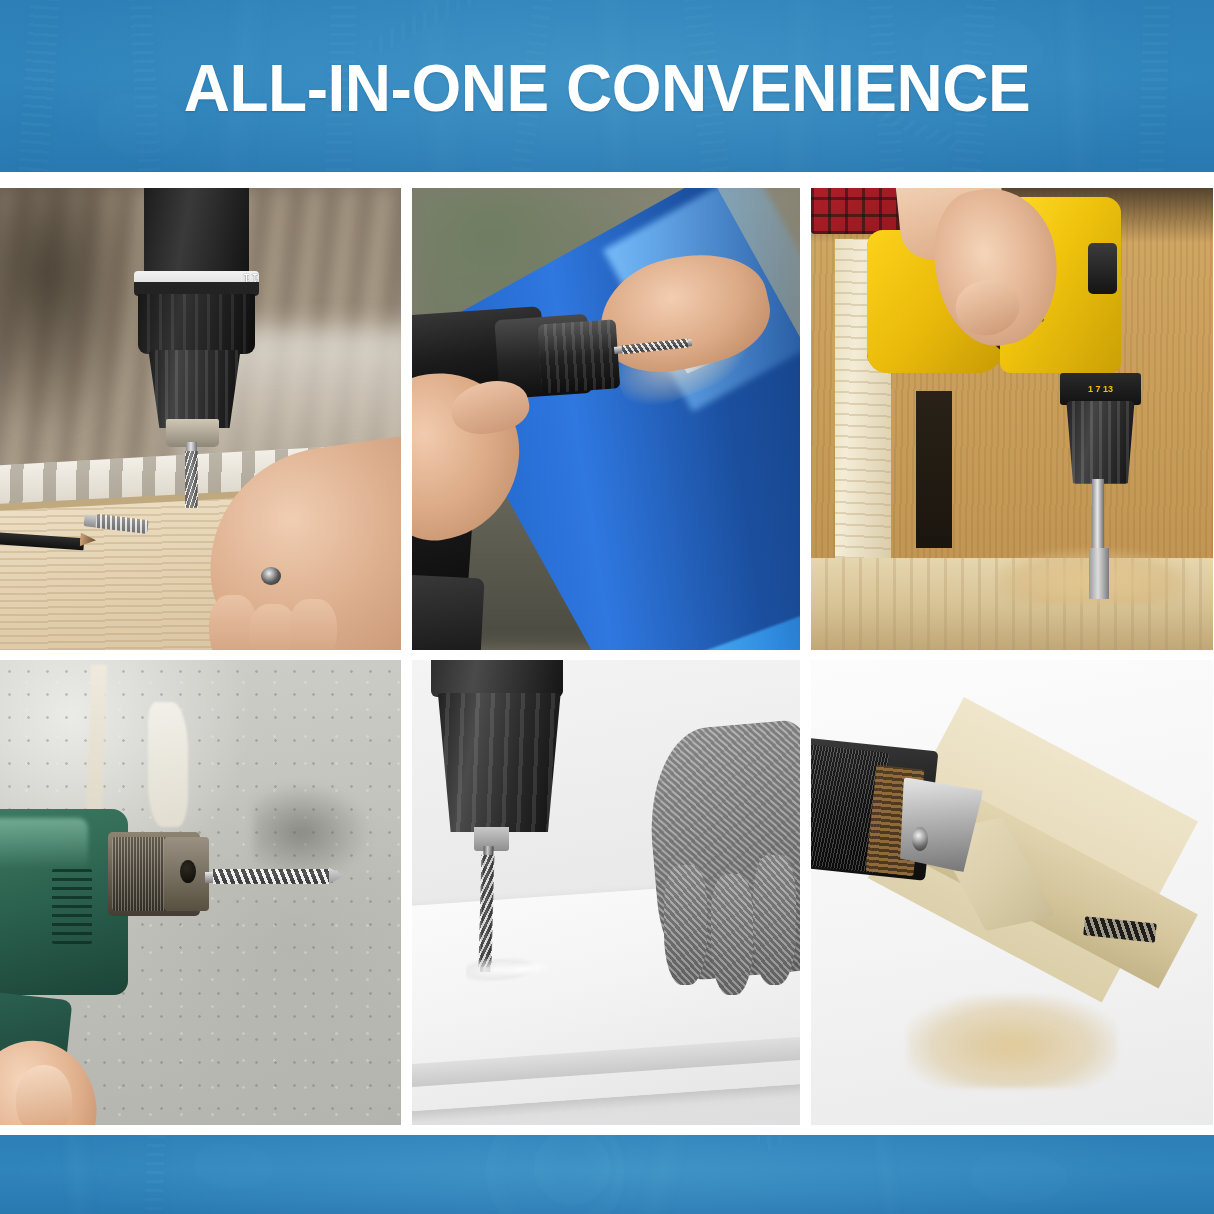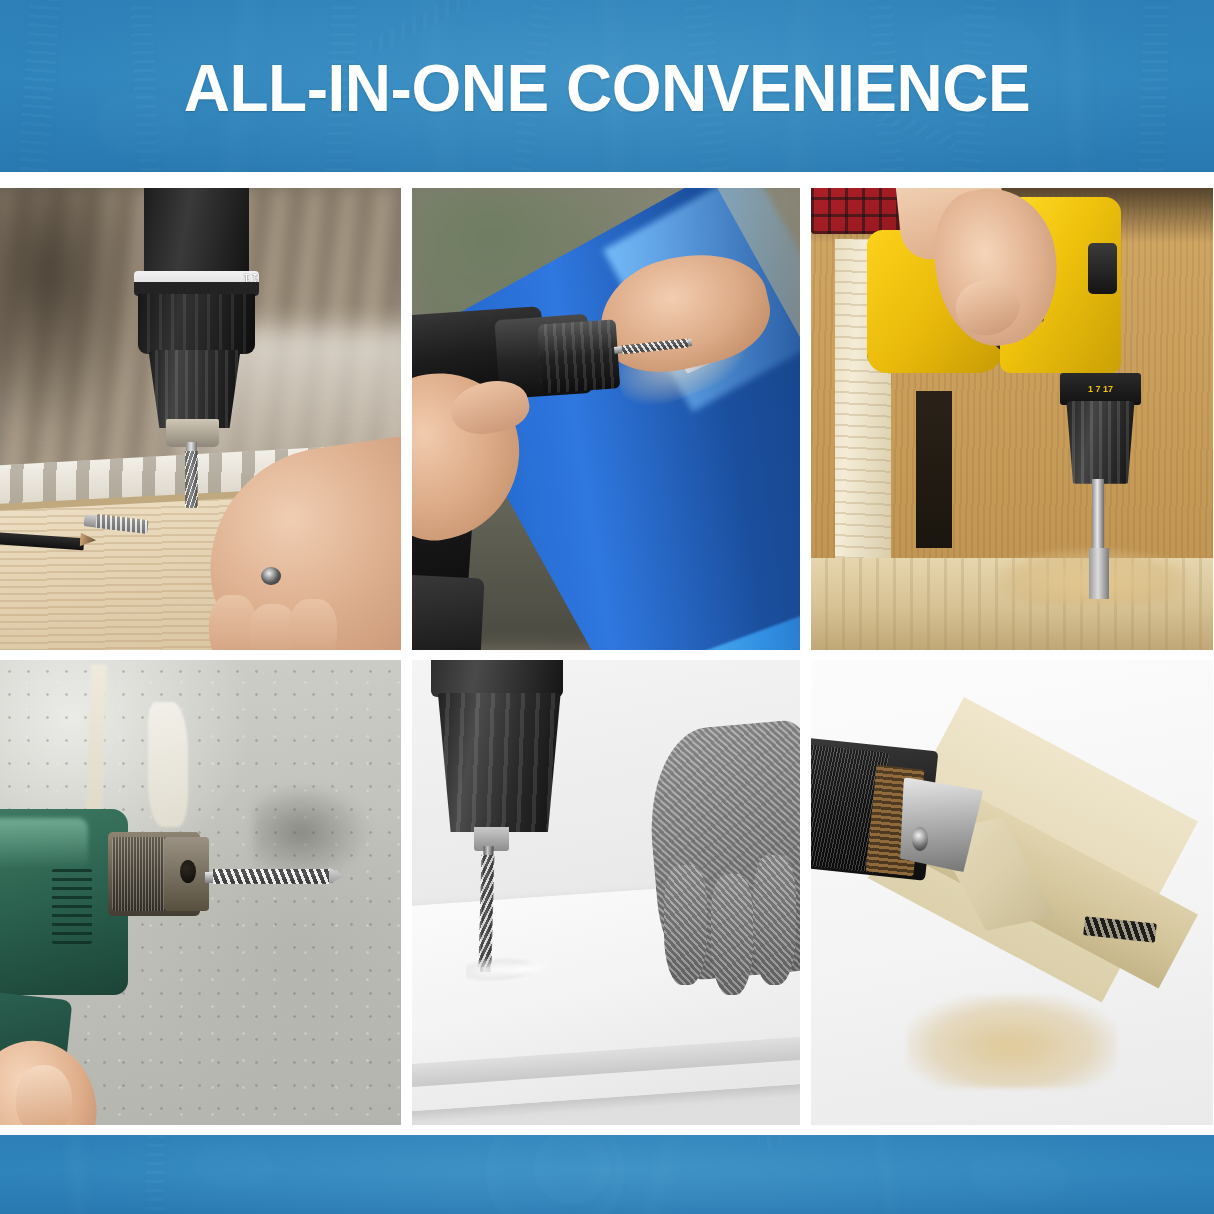--- a/index.html
+++ b/index.html
@@ -934,21 +934,21 @@
     <div class="layer battery-pack"></div>
     <div class="layer handle-grip"></div>
     <div class="layer drill-body-yellow"></div>
     <div class="layer drill-vents"></div>
     <div class="layer drill-vents2"></div>
     <div class="layer drill-switch"></div>
     <div class="layer forearm"></div>
     <div class="layer hand-grip"></div>
     <div class="layer thumb"></div>
     <div class="layer clutch-yellow"></div>
-    <div class="layer clutch-marks">1 7 17</div>
+    <div class="layer clutch-marks">1 7 13</div>
     <div class="layer chuck-black"></div>
     <div class="layer chuck-ribs"></div>
     <div class="layer spade-shank"></div>
     <div class="layer spade-blade"></div>
   </div>
 
   <div class="photo" id="cell-4">
     <div class="layer concrete"></div>
     <div class="layer concrete-speckle"></div>
     <div class="layer patch1"></div>

